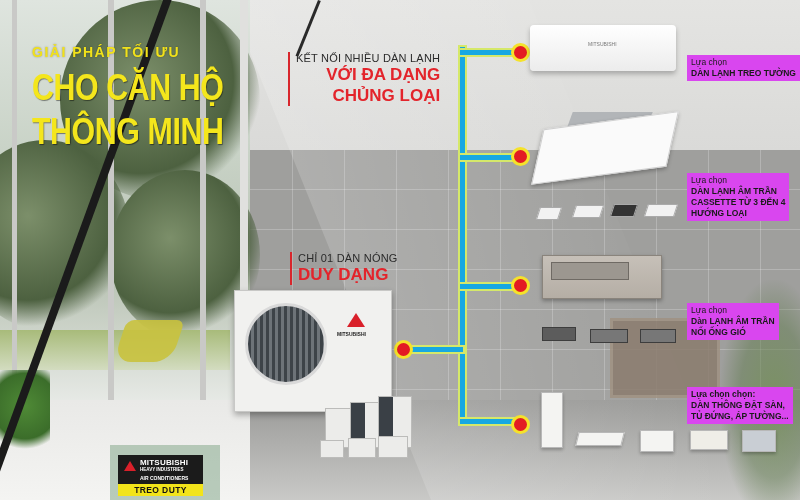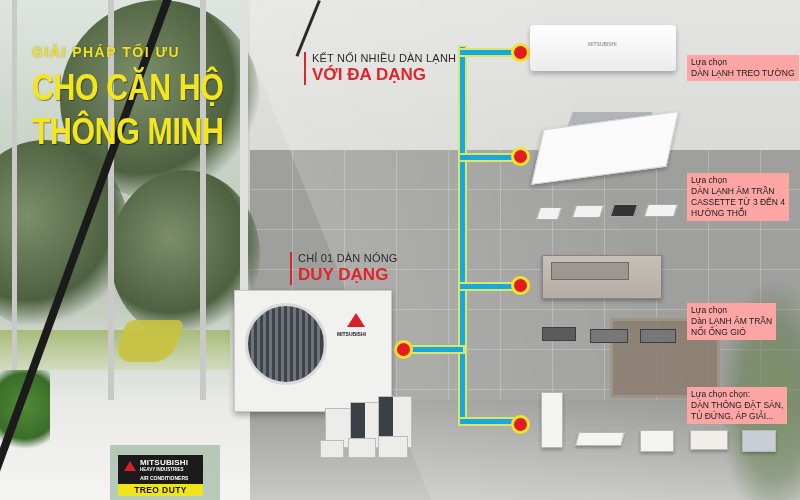--- a/index.html
+++ b/index.html
@@ -52,35 +52,35 @@
     text-shadow: 0 0 2px rgba(0,0,0,.35); }
   .headline .big { color: #f4e61c; font-weight: bold; font-size: 37px; line-height: 44px;
     transform: scaleX(0.82); transform-origin: left; white-space: nowrap;
     text-shadow: 1px 1px 1px rgba(0,0,0,.45); letter-spacing: -0.5px; }
   .headline .big.l1 { margin-top: 6px; }
 
   
   .callout { position: absolute; border-left: 2px solid #d8262c; padding-left: 6px; }
   .callout .small { color: #2a2a2a; font-size: 11px; letter-spacing: 0.2px; }
   .callout .red { color: #e3242b; font-weight: bold; font-size: 17px; line-height: 21px; }
-  .callout-multi { left: 304px; top: 52px; }
+  .callout-multi { left: 288px; top: 52px; text-align: right; }
   .callout-outdoor { left: 290px; top: 252px; }
 
   
   .pipe { position: absolute; background: #17a8e2; border: 2px solid #d5e86a; }
   .pipe.v { width: 9px; }
   .pipe.h { height: 9px; }
   .dot { position: absolute; width: 19px; height: 19px; border-radius: 50%;
     background: #e31b23; border: 3px solid #f5e22a; }
 
   
-  .label { position: absolute; left: 687px; background: #fca5a5; padding: 2px 4px 2px 4px;
+  .label { position: absolute; left: 687px; background: #d946ef; padding: 2px 4px 2px 4px;
     font-size: 8.5px; line-height: 11px; color: #1a1a1a; }
   .label .lt { font-weight: normal; }
-  .label .lb { font-weight: normal; }
+  .label .lb { font-weight: bold; }
 
   
   .unit-wall { position: absolute; left: 530px; top: 25px; width: 146px; height: 46px;
     background: linear-gradient(180deg, #ffffff, #ececec); border-radius: 4px;
     box-shadow: 0 3px 5px rgba(0,0,0,.25); }
   .unit-wall .brand { position: absolute; left: 58px; top: 16px; font-size: 5px; color: #777; }
   .unit-cassette { position: absolute; left: 540px; top: 120px; width: 130px; height: 56px;
     background: #fafafa; transform: skewX(-20deg) rotate(-8deg); box-shadow: 0 2px 4px rgba(0,0,0,.3);
     border: 1px solid #cfcfcf; }
   .unit-cassette-box { position: absolute; left: 568px; top: 112px; width: 80px; height: 26px;
@@ -145,20 +145,21 @@
 
   <div class="headline">
     <div class="sub">GIẢI PHÁP TỐI ƯU</div>
     <div class="big l1">CHO CĂN HỘ</div>
     <div class="big">THÔNG MINH</div>
   </div>
 
   <div class="callout callout-multi">
     <div class="small">KẾT NỐI NHIỀU DÀN LẠNH</div>
     <div class="red">VỚI ĐA DẠNG</div>
+    <div class="red">CHỦNG LOẠI</div>
   </div>
   <div class="callout callout-outdoor">
     <div class="small">CHỈ 01 DÀN NÓNG</div>
     <div class="red">DUY DẠNG</div>
   </div>
 
   <div class="pipe v" style="left:458px;top:45px;height:380px;"></div>
   <div class="pipe h" style="left:458px;top:48px;width:62px;"></div>
   <div class="pipe h" style="left:458px;top:153px;width:62px;"></div>
   <div class="pipe h" style="left:458px;top:282px;width:62px;"></div>
@@ -207,31 +208,31 @@
   <div class="outdoor-mini" style="left:378px;top:436px;width:30px;height:22px;"></div>
 
   <div class="label" style="top:55px;">
     <div class="lt">Lựa chọn</div>
     <div class="lb">DÀN LẠNH TREO TƯỜNG</div>
     </div>
   <div class="label" style="top:173px;">
     <div class="lt">Lựa chọn</div>
     <div class="lb">DÀN LẠNH ÂM TRẦN</div>
     <div class="lb">CASSETTE TỪ 3 ĐẾN 4</div>
-    <div class="lb">HƯỚNG THỔI</div>
+    <div class="lb">HƯỚNG LOẠI</div>
   </div>
   <div class="label" style="top:303px;">
     <div class="lt">Lựa chọn</div>
     <div class="lb">Dàn LẠNH ÂM TRẦN</div>
     <div class="lb">NỐI ỐNG GIÓ</div>
   </div>
   <div class="label" style="top:387px;">
     <div class="lb">Lựa chọn chọn:</div>
     <div class="lb">DÀN THÔNG ĐẶT SÀN,</div>
-    <div class="lb">TỦ ĐỨNG, ÁP GIẢI...</div>
+    <div class="lb">TỦ ĐỨNG, ÁP TƯỜNG...</div>
   </div>
 
   <div class="badge-bg"></div>
   <div class="brand-badge">
     <div class="top">
       <div class="tri"></div>
       <div class="name">MITSUBISHI</div>
       <div class="sub1">HEAVY INDUSTRIES</div>
       <div class="sub2">AIR CONDITIONERS</div>
     </div>

